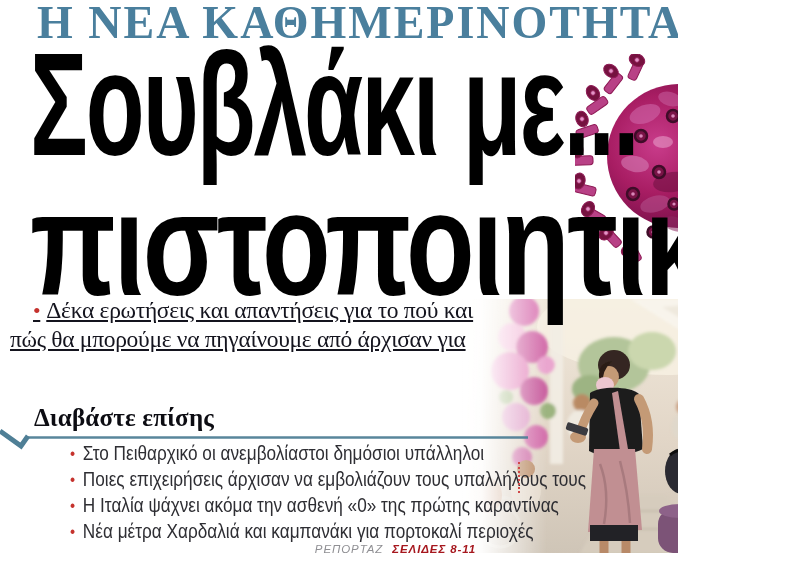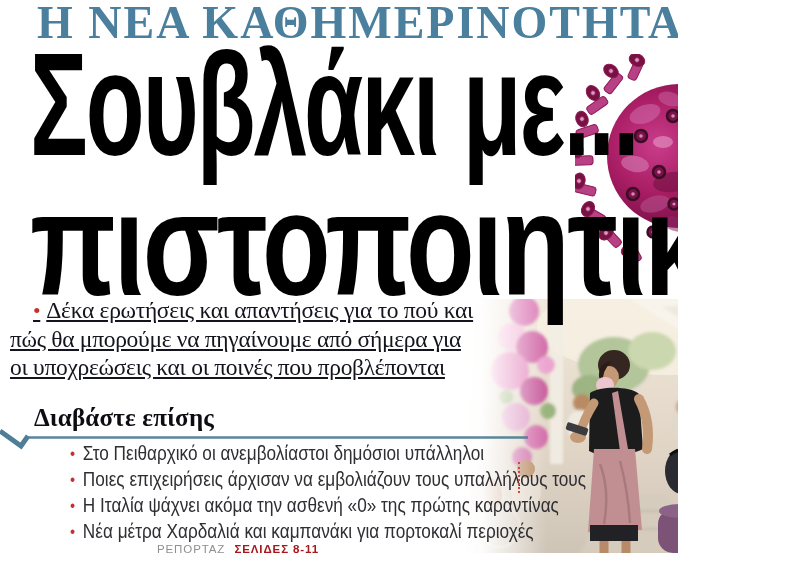--- a/index.html
+++ b/index.html
@@ -28,22 +28,22 @@
   
   .read-heading{position:absolute;left:34px;top:404px;z-index:3;font-family:"Liberation Serif",serif;
                 font-weight:bold;font-size:25px;color:#0c0c12;letter-spacing:0.2px;}
   .rule{position:absolute;left:0;top:427px;width:535px;height:24px;z-index:3;}
   .read-list{position:absolute;left:34px;top:441px;z-index:3;font-size:20px;line-height:25px;color:#2e2e33;margin-left:36px;}
   .read-list .item{white-space:nowrap;transform:scaleX(0.86);transform-origin:left;}
   .read-list .bullet{margin-right:9px;font-size:0.85em;position:relative;top:-1px;}
   .red-dotted{position:absolute;left:518px;top:462px;height:31px;width:0;
               border-left:2px dotted #cf4848;z-index:3;}
   
-  .footer{position:absolute;left:0;top:543px;width:476px;text-align:center;z-index:4;
-          font-size:11.5px;letter-spacing:0.9px;white-space:nowrap;}
+  .footer{position:absolute;left:0;top:543px;width:476px;text-align:right;z-index:4;
+          font-size:11.5px;letter-spacing:0.9px;white-space:nowrap;font-style:italic;}
   .footer .lbl{color:#8f8f93;}
   .footer .pages{color:#a6171e;font-weight:bold;margin-left:5px;}
   
   .photo{position:absolute;left:462px;top:299px;width:339px;height:254px;z-index:1;overflow:hidden;}
   .photo-fade{position:absolute;inset:0;z-index:2;
       background:linear-gradient(90deg,#ffffff 0px,rgba(255,255,255,0.95) 20px,rgba(255,255,255,0.55) 48px,rgba(255,255,255,0) 85px);}
 </style>
 </head>
 <body>
 
@@ -241,22 +241,21 @@
         <ellipse cx="24" cy="196" rx="16" ry="18" fill="#caa184" opacity="0.9"></ellipse>
         <ellipse cx="64" cy="192" rx="15" ry="17" fill="#e6dccd" opacity="0.9"></ellipse>
         <circle cx="64" cy="170" r="9" fill="#b98a64"></circle>
       </g>
     </svg>
     <div class="photo-fade"></div>
   </div>
 
   <div class="deck">
     <div class="line"><span class="indent"></span><span class="bullet">•</span><span>Δέκα ερωτήσεις και απαντήσεις για το πού και</span></div>
-    <div class="line"><span>πώς θα μπορούμε να πηγαίνουμε από σήμερα για</span></div>
-    <div class="line"><span>οι υποχρεώσεις και οι ποινές που προβλέπονται</span></div>
+    <div class="line"><span>πώς θα μπορούμε να πηγαίνουμε από άρχισαν για</span></div>
   </div>
 
   <div class="read-heading">Διαβάστε επίσης</div>
 
   <svg class="rule" viewBox="0 0 535 24">
     <path d="M0,4 L21,19 L28,9" fill="none" stroke="#4f7f96" stroke-width="5"></path>
     <path d="M27,10.5 H528" fill="none" stroke="#4f7f96" stroke-width="2.6" opacity="0.95"></path>
   </svg>
 
   <div class="read-list">

